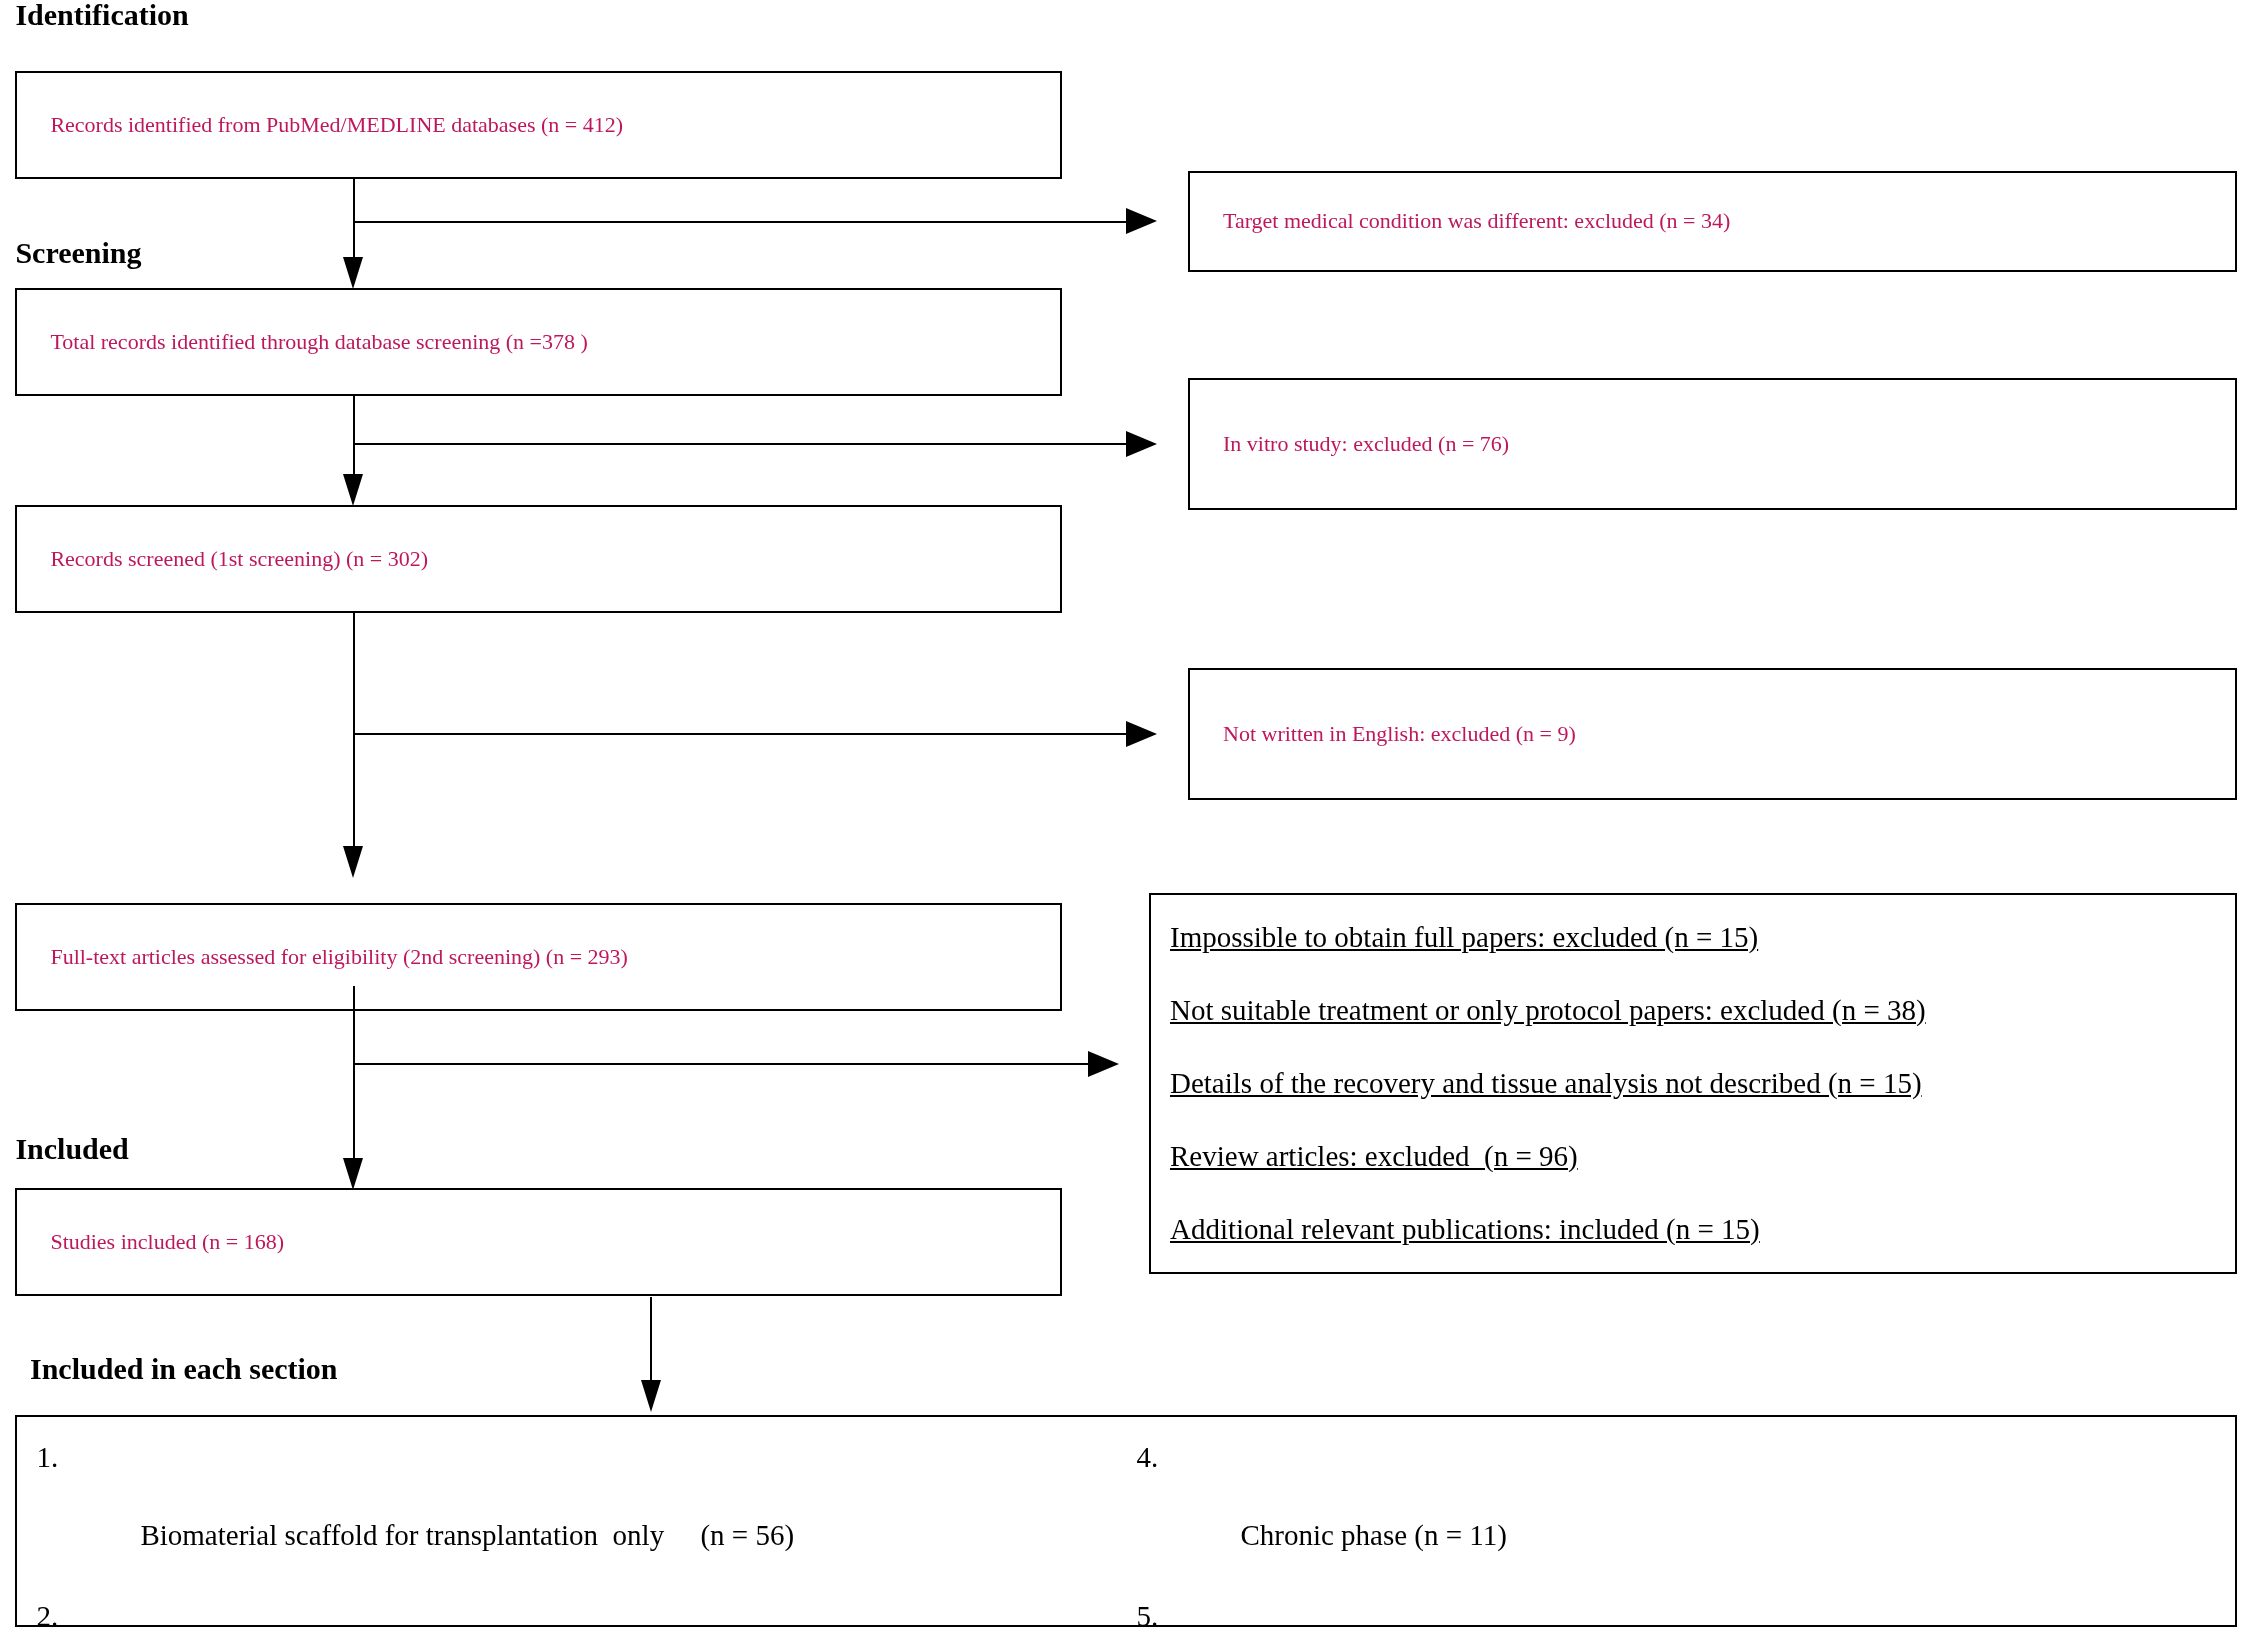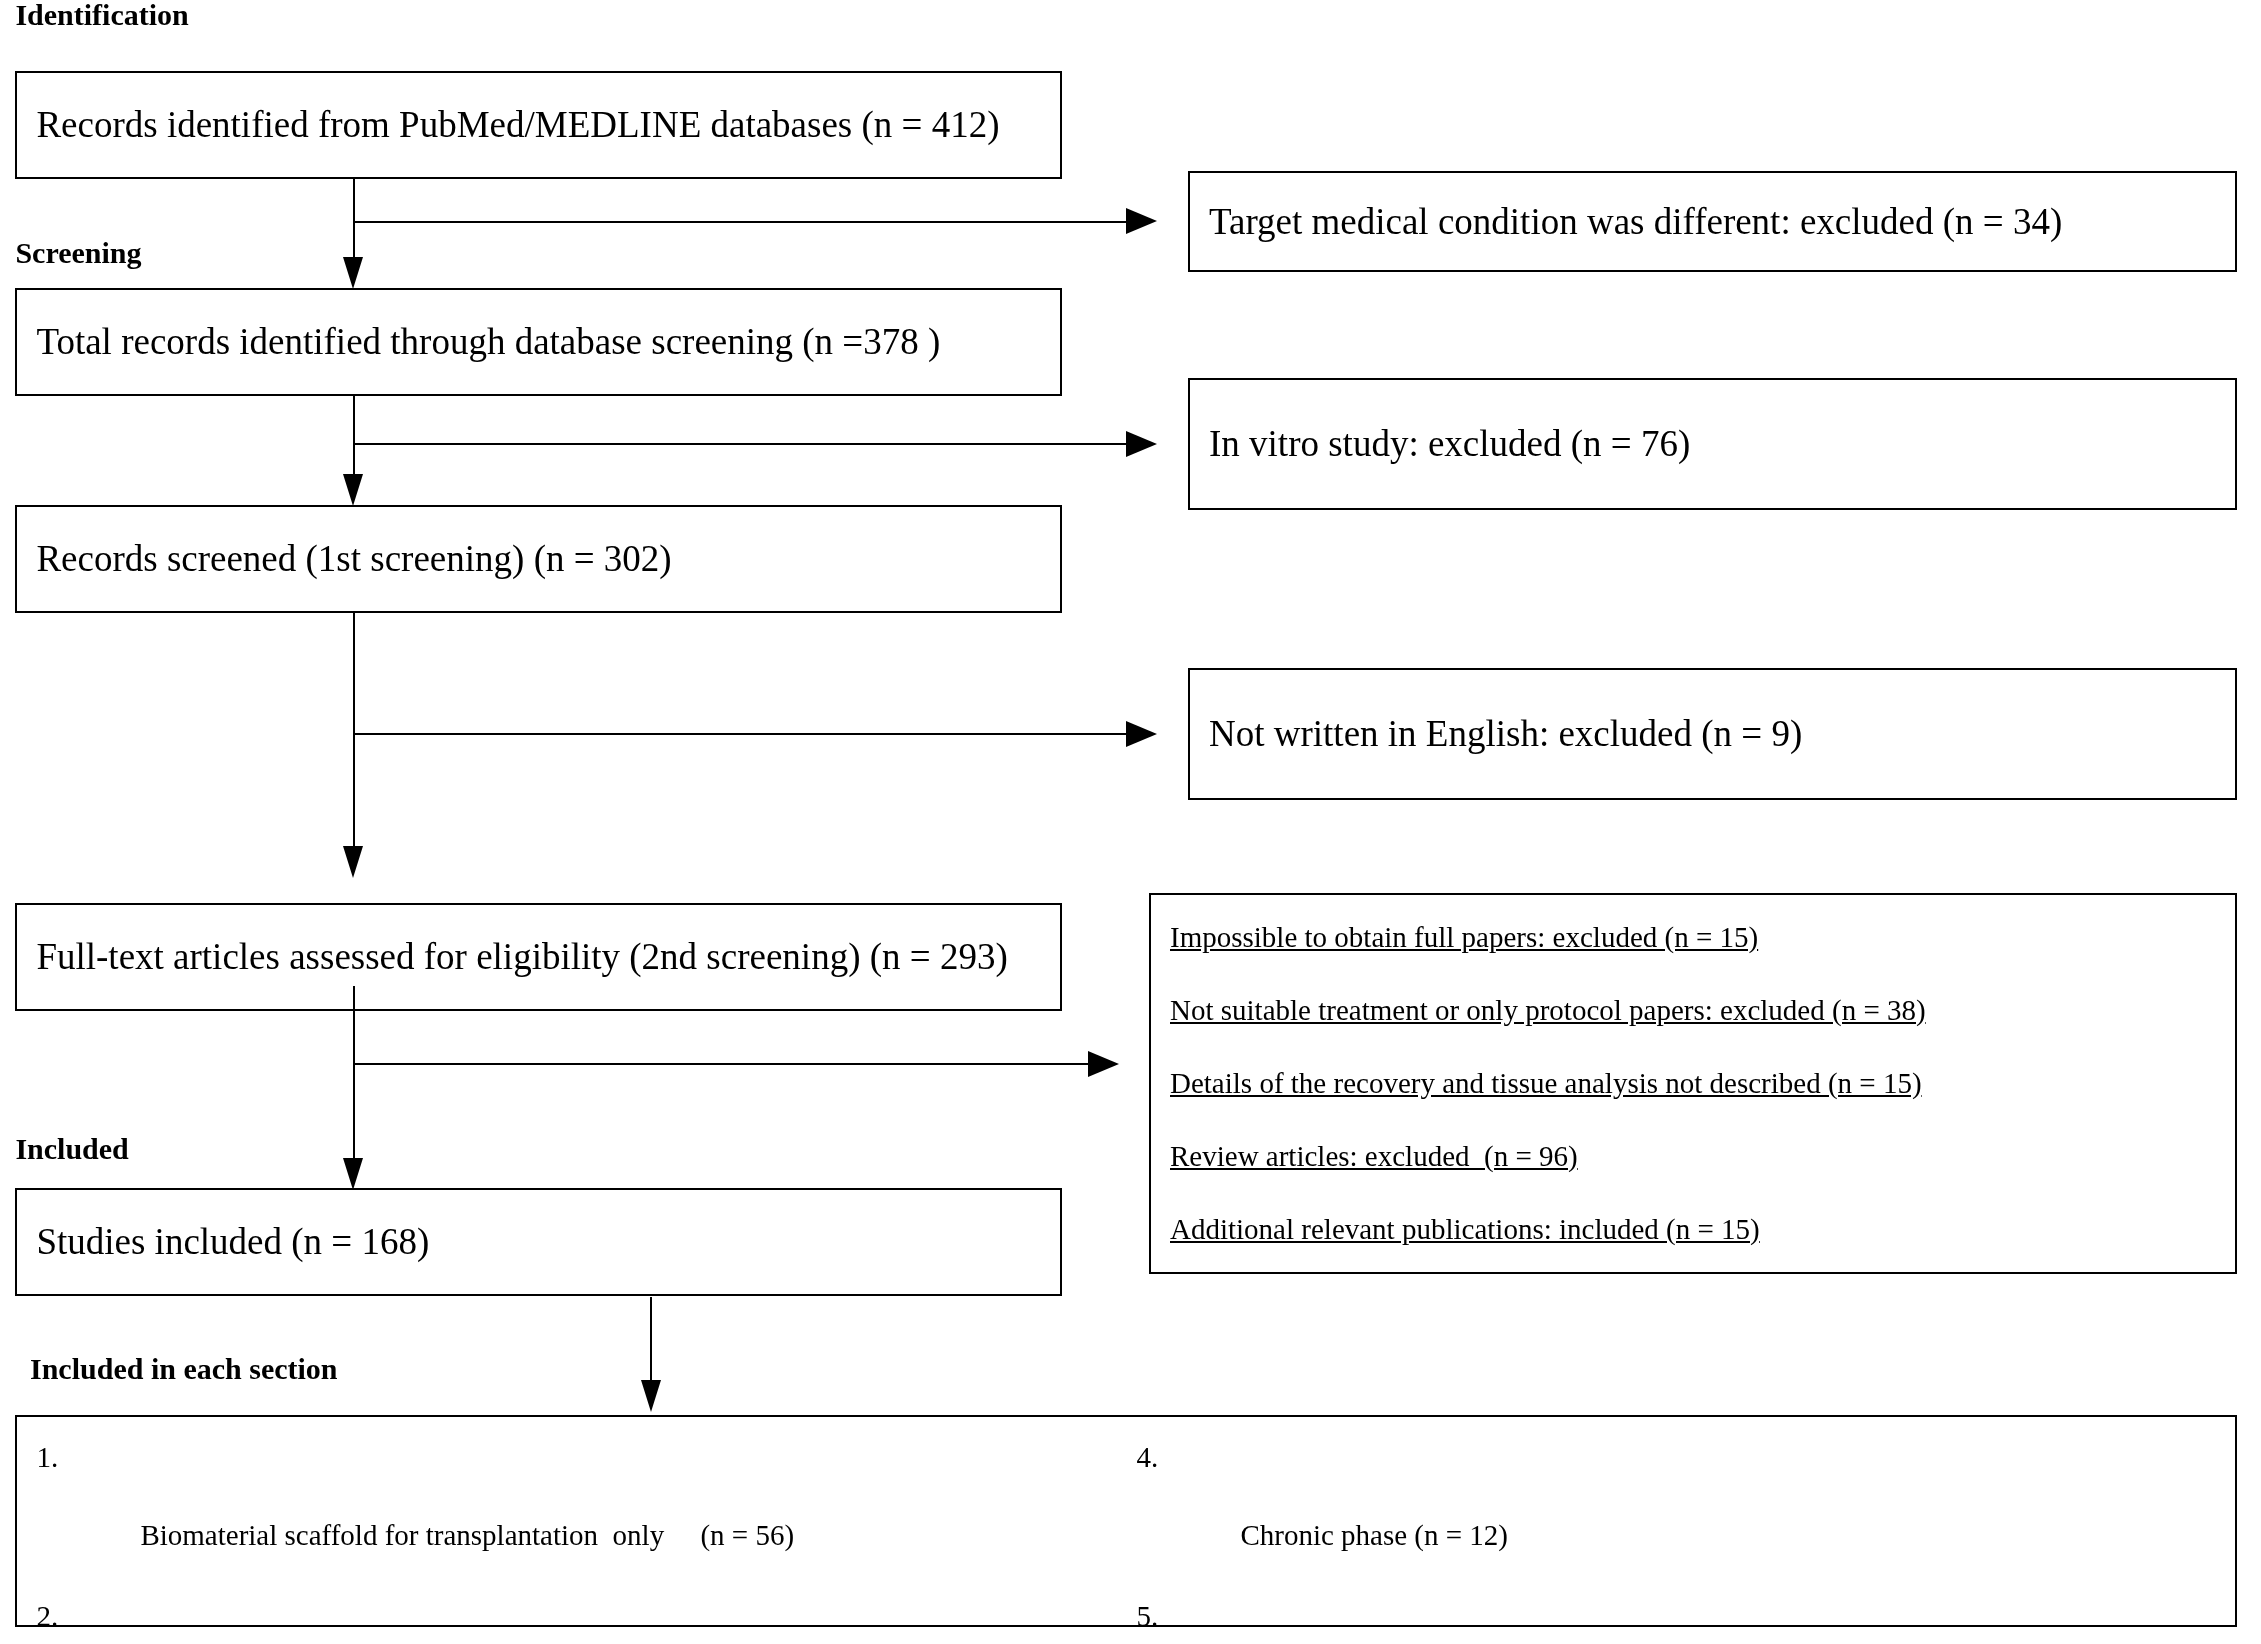--- a/index.html
+++ b/index.html
@@ -31,24 +31,24 @@
   .box {
     position: absolute;
     box-sizing: border-box;
     border: 2.2px solid #000000;
     background: #ffffff;
     display: flex;
     align-items: center;
   }
   .box-text {
     font-family: "Liberation Serif", "DejaVu Serif", serif;
-    font-size: 37px;
+    font-size: 22px;
     line-height: 1.12;
-    color: #000000;
-    padding-left: 19px;
+    color: #be185d;
+    padding-left: 33px;
     padding-right: 11px;
     white-space: pre;
   }
 
   
   .box.stacked {
     display: block;
     padding-top: 5.5px;
     text-decoration: underline;
   }
@@ -183,21 +183,21 @@
       <div class="li">
         <span class="num">2.</span>
         
       </div>
 
     </div>
 
     <div class="listcol right">
       <div class="li">
         <span class="num">4.</span>
-        <span>Chronic phase (n = 12)</span>
+        <span>Chronic phase (n = 11)</span>
       </div>
       <div class="li">
         <span class="num">5.</span>
         
       </div>
     </div>
   </div>
 
   <div class="vline" style="left:353px; top:179px; height:83px;"></div>
   <div class="arrow-down" style="left:343px; top:257px;"></div>

